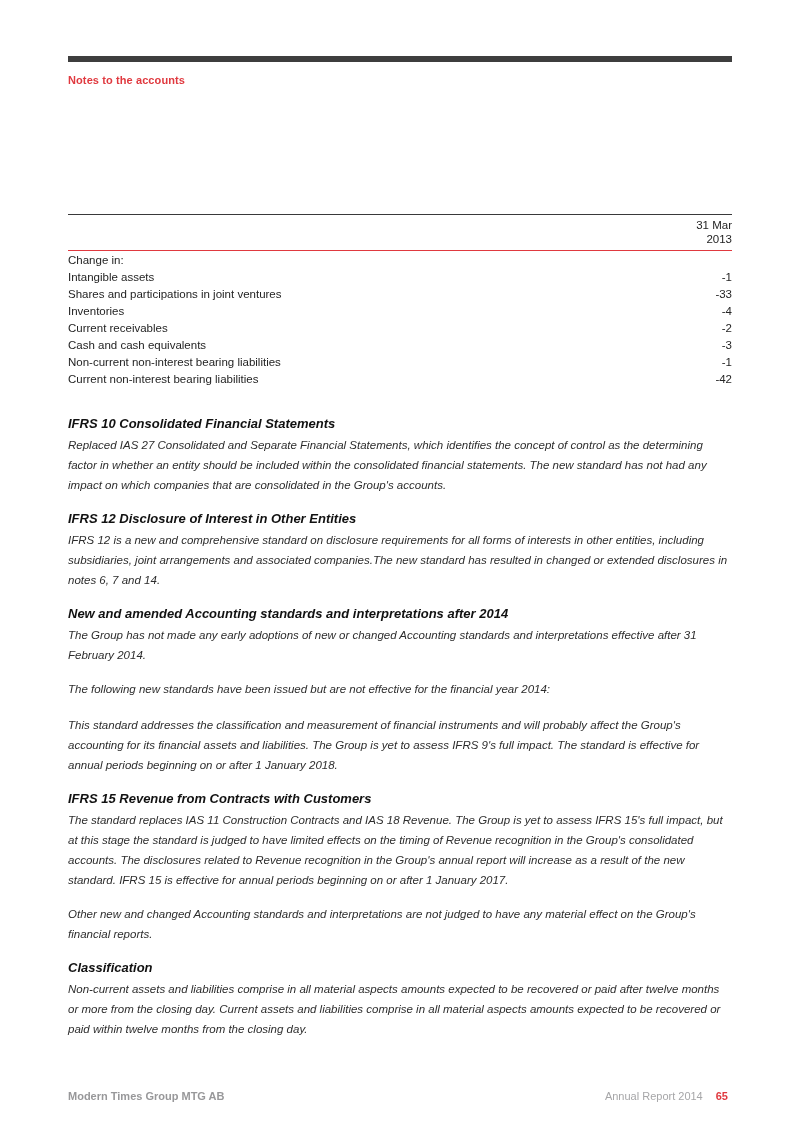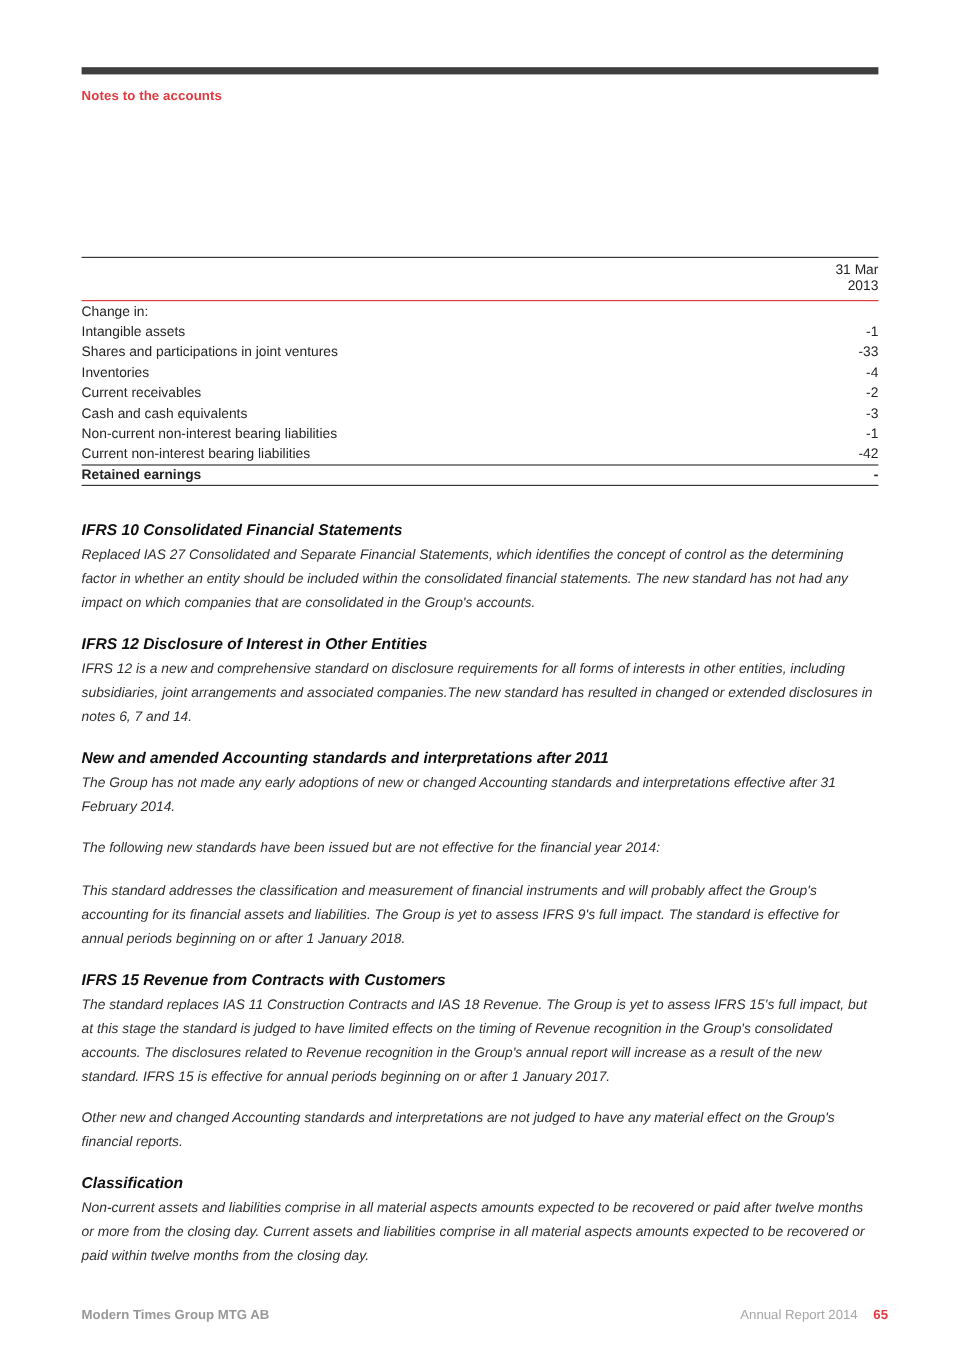--- a/index.html
+++ b/index.html
@@ -65,21 +65,21 @@
     font-weight:bold;color:#111;
   }
   .section p{
     margin:0;
     font-size:11.5px;line-height:20px;
     color:var(--text-main);
   }
   .section p + p{margin-top:14px;}
   
   .footer{
-    position:absolute;left:68px;right:60px;bottom:33px;
+    position:absolute;left:68px;right:72px;bottom:33px;
     display:flex;justify-content:space-between;align-items:baseline;
     font-size:11px;
   }
   .footer-company{font-weight:bold;color:var(--footer-gray);}
   .footer-right{color:#a6a6a8;}
   .footer-pagenum{
     color:var(--accent-red);font-weight:bold;margin-left:13px;
   }
 </style>
 </head>
@@ -125,40 +125,36 @@
     </div>
     <div class="t-row">
       <div class="t-label">Non-current non-interest bearing liabilities</div>
       <div class="t-value">-1</div>
     </div>
     <div class="t-row">
       <div class="t-label">Current non-interest bearing liabilities</div>
       <div class="t-value">-42</div>
     </div>
 
-    <div class="t-row t-total">
-      <div class="t-label">Retained earnings</div>
-      <div class="t-value">-</div>
-    </div>
   </div>
 
   <div class="sections">
 
     <div class="section">
       <h3 class="section-heading">IFRS 10 Consolidated Financial Statements</h3>
       <p>Replaced IAS 27 Consolidated and Separate Financial Statements, which identifies the concept of control as the determining factor in whether an entity should be included within the consolidated financial statements. The new standard has not had any impact on which companies that are consolidated in the Group's accounts.</p>
     </div>
 
     <div class="section">
       <h3 class="section-heading">IFRS 12 Disclosure of Interest in Other Entities</h3>
       <p>IFRS 12 is a new and comprehensive standard on disclosure requirements for all forms of interests in other entities, including subsidiaries, joint arrangements and associated companies.The new standard has resulted in changed or extended disclosures in notes 6, 7 and 14.</p>
     </div>
 
     <div class="section">
-      <h3 class="section-heading">New and amended Accounting standards and interpretations after 2011</h3>
+      <h3 class="section-heading">New and amended Accounting standards and interpretations after 2014</h3>
       <p>The Group has not made any early adoptions of new or changed Accounting standards and interpretations effective after 31 February 2014.</p>
       <p>The following new standards have been issued but are not effective for the financial year 2014:</p>
     </div>
 
     <div class="section">
       <p>This standard addresses the classification and measurement of financial instruments and will probably affect the Group's accounting for its financial assets and liabilities. The Group is yet to assess IFRS 9's full impact. The standard is effective for annual periods beginning on or after 1 January 2018.</p>
     </div>
 
     <div class="section">
       <h3 class="section-heading">IFRS 15 Revenue from Contracts with Customers</h3>

